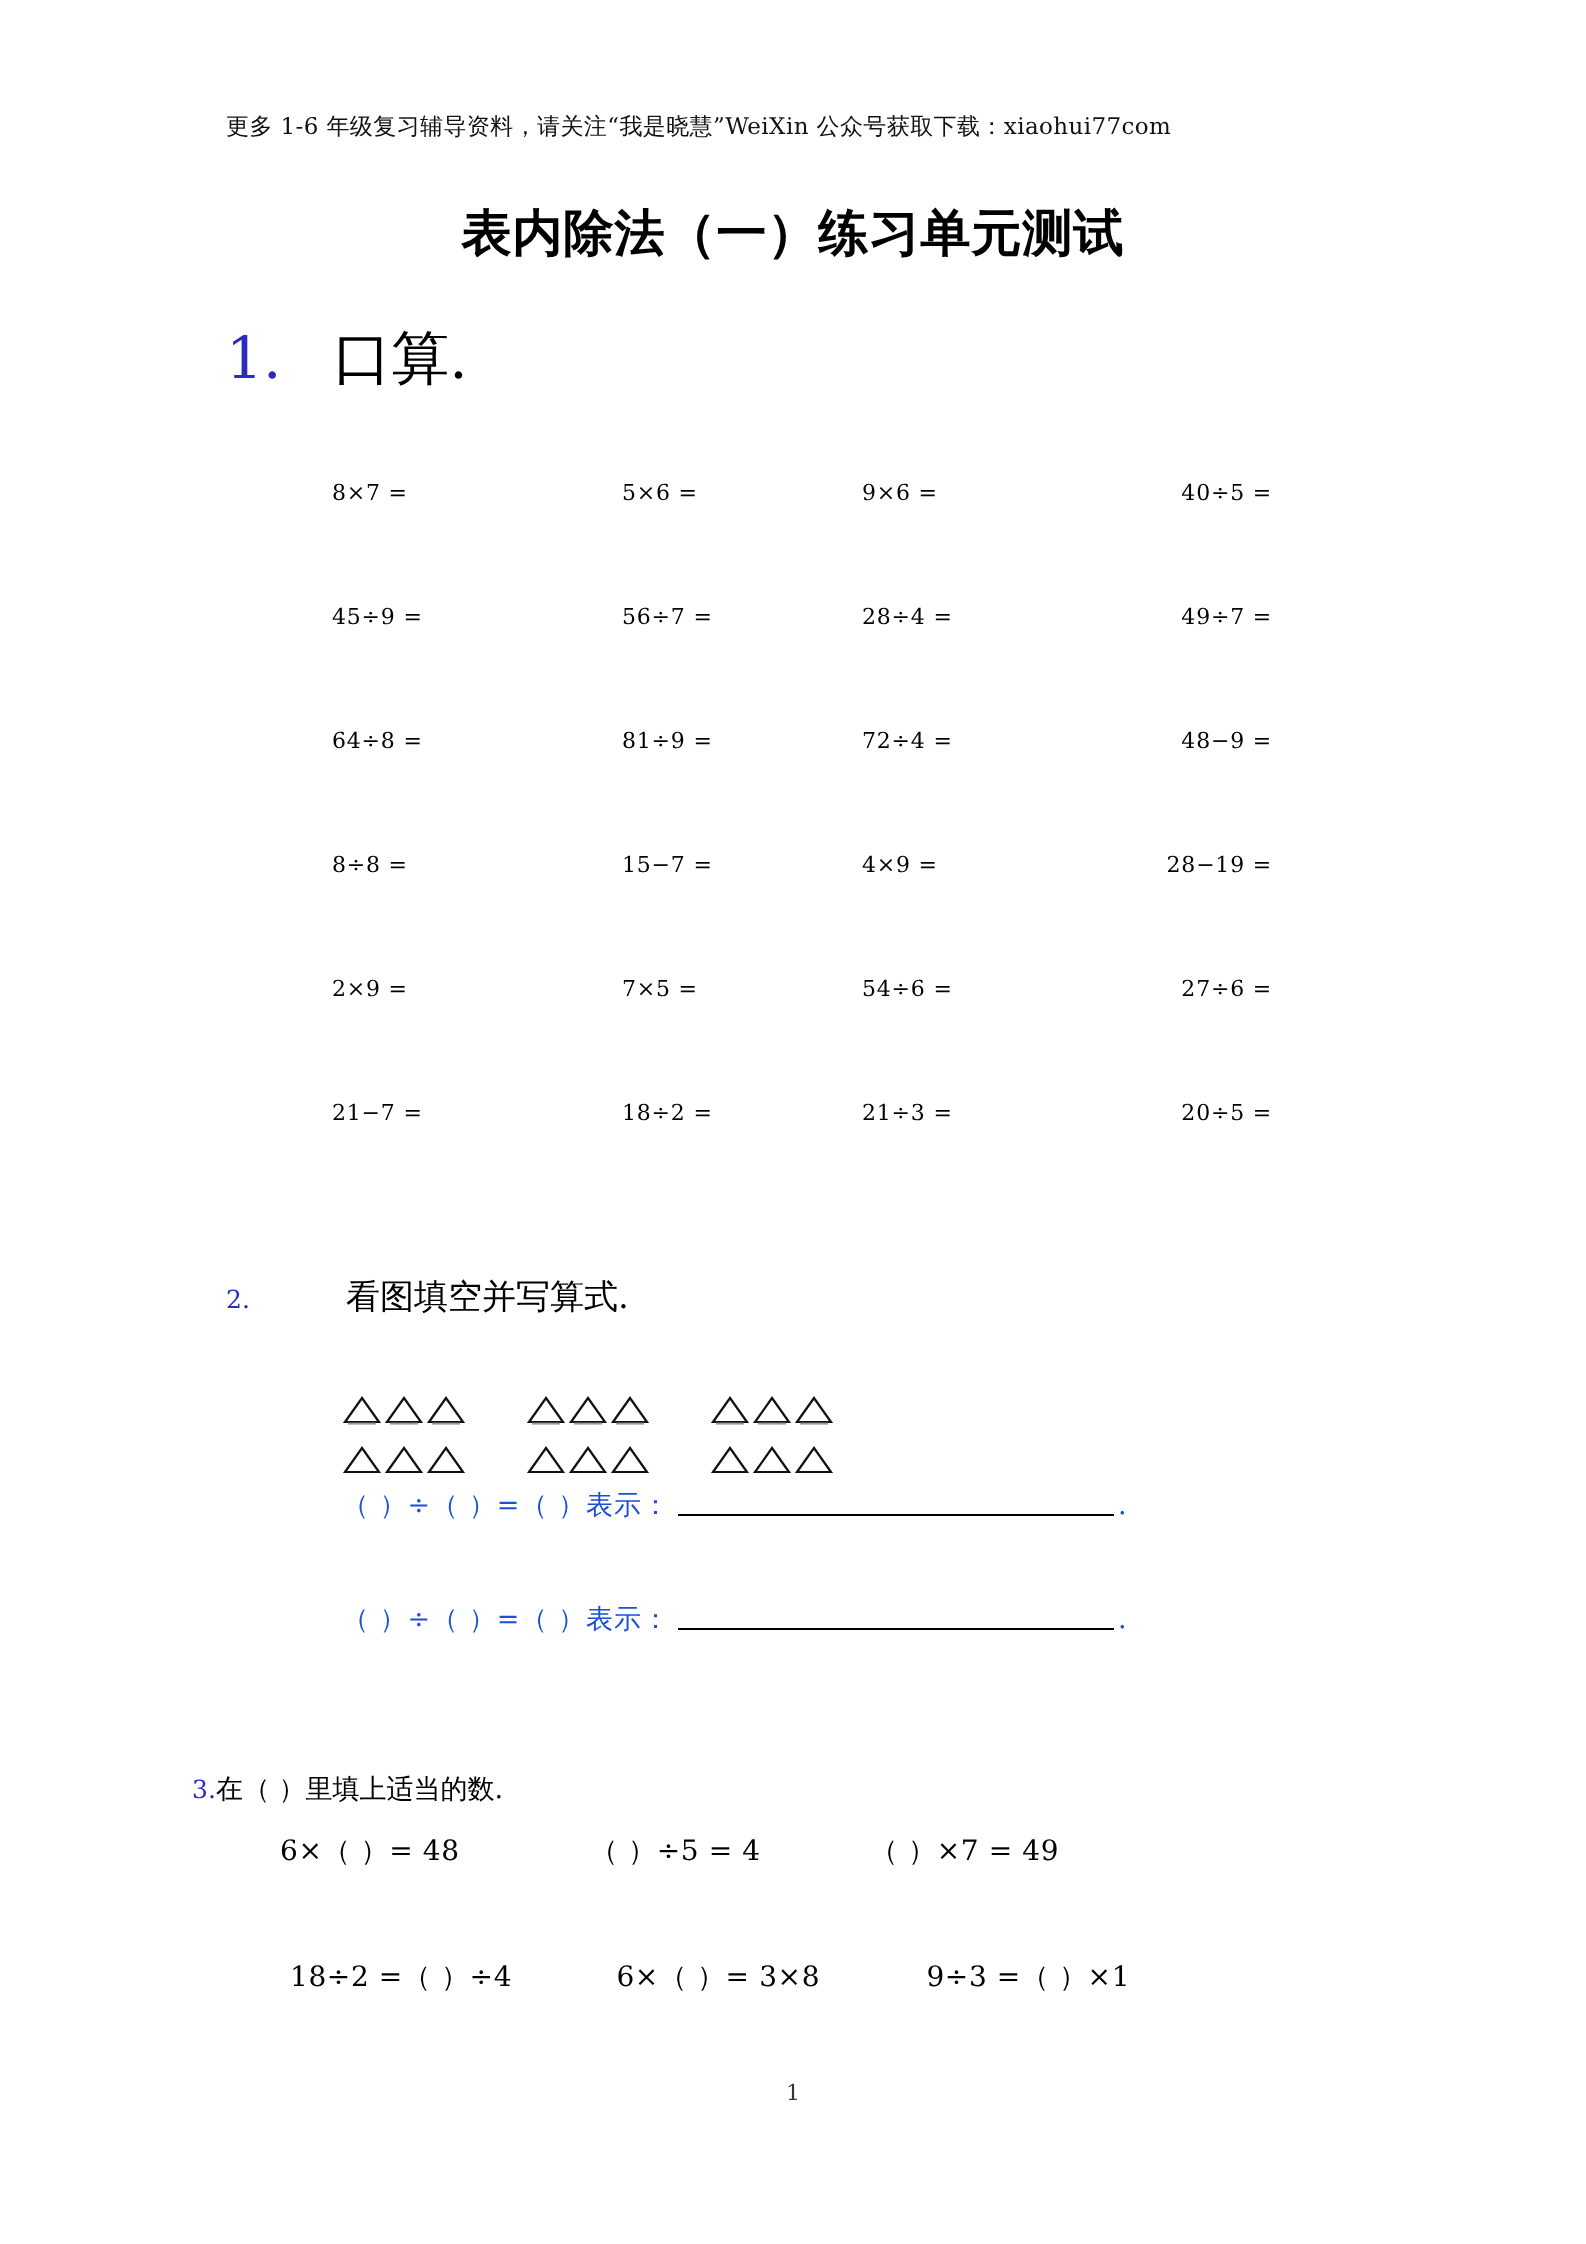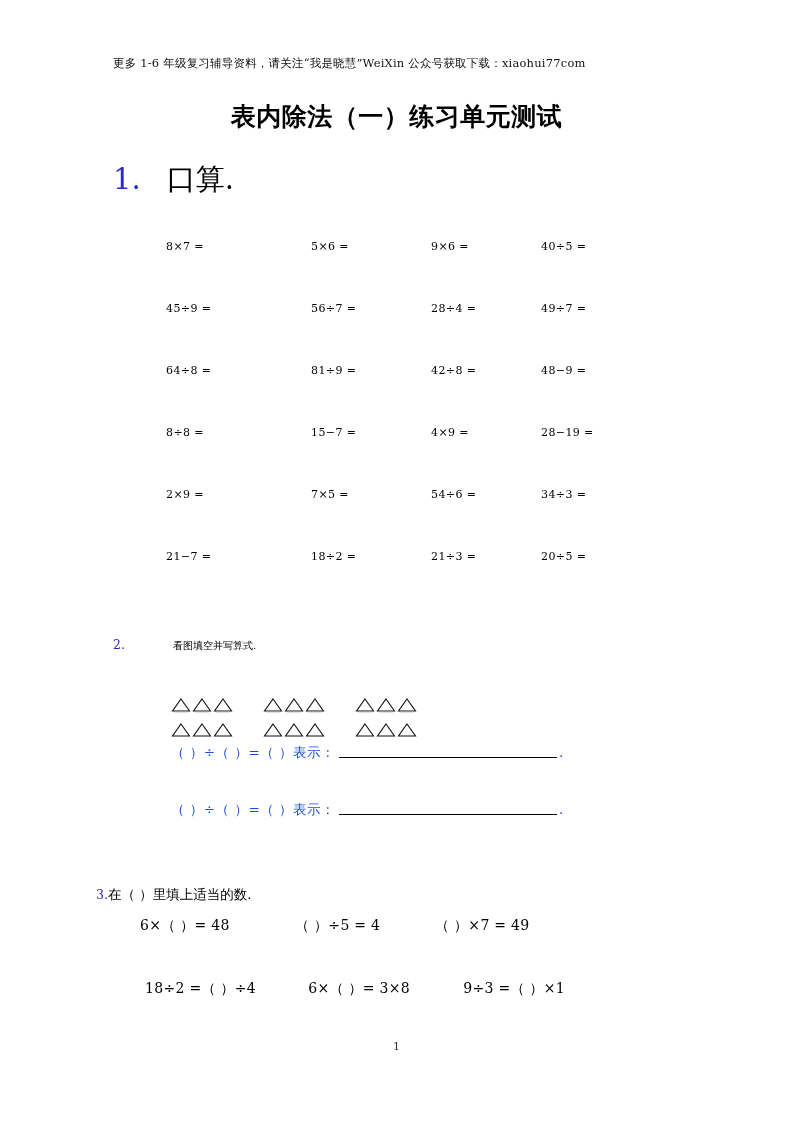--- a/index.html
+++ b/index.html
@@ -80,34 +80,34 @@
   }
   .calc-cell {
     font-size: 11px;
     font-family: "DejaVu Serif", "Liberation Serif", serif;
     white-space: nowrap;
     letter-spacing: 0.4px;
   }
   .calc-cell.c0 { width: 145px; text-align: left; }
   .calc-cell.c1 { width: 120px; text-align: left; }
   .calc-cell.c2 { width: 110px; text-align: left; }
-  .calc-cell.c3 { width: 95px;  text-align: left; }
+  .calc-cell.c3 { width: 95px;  text-align: right; }
 
   
   .q2-head {
     position: absolute;
     top: 637px;
     left: 113px;
     font-size: 12.5px;
     white-space: nowrap;
   }
   .q2-head .num { color: #2b2bc0; }
   .q2-head .txt {
     color: #000000;
-    font-size: 10px;
+    font-size: 17px;
     margin-left: 48px;
   }
 
   .tri-figure {
     position: absolute;
     top: 697px;
     left: 171px;
     width: 260px;
   }
   .tri-row {
@@ -213,34 +213,34 @@
     </div>
     <div class="calc-row">
       <div class="calc-cell c0">45÷9 =</div>
       <div class="calc-cell c1">56÷7 =</div>
       <div class="calc-cell c2">28÷4 =</div>
       <div class="calc-cell c3">49÷7 =</div>
     </div>
     <div class="calc-row">
       <div class="calc-cell c0">64÷8 =</div>
       <div class="calc-cell c1">81÷9 =</div>
-      <div class="calc-cell c2">42÷8 =</div>
+      <div class="calc-cell c2">72÷4 =</div>
       <div class="calc-cell c3">48−9 =</div>
     </div>
     <div class="calc-row">
       <div class="calc-cell c0">8÷8 =</div>
       <div class="calc-cell c1">15−7 =</div>
       <div class="calc-cell c2">4×9 =</div>
       <div class="calc-cell c3">28−19 =</div>
     </div>
     <div class="calc-row">
       <div class="calc-cell c0">2×9 =</div>
       <div class="calc-cell c1">7×5 =</div>
       <div class="calc-cell c2">54÷6 =</div>
-      <div class="calc-cell c3">34÷3 =</div>
+      <div class="calc-cell c3">27÷6 =</div>
     </div>
     <div class="calc-row">
       <div class="calc-cell c0">21−7 =</div>
       <div class="calc-cell c1">18÷2 =</div>
       <div class="calc-cell c2">21÷3 =</div>
       <div class="calc-cell c3">20÷5 =</div>
     </div>
   </div>
 
   <div class="q2-head">

